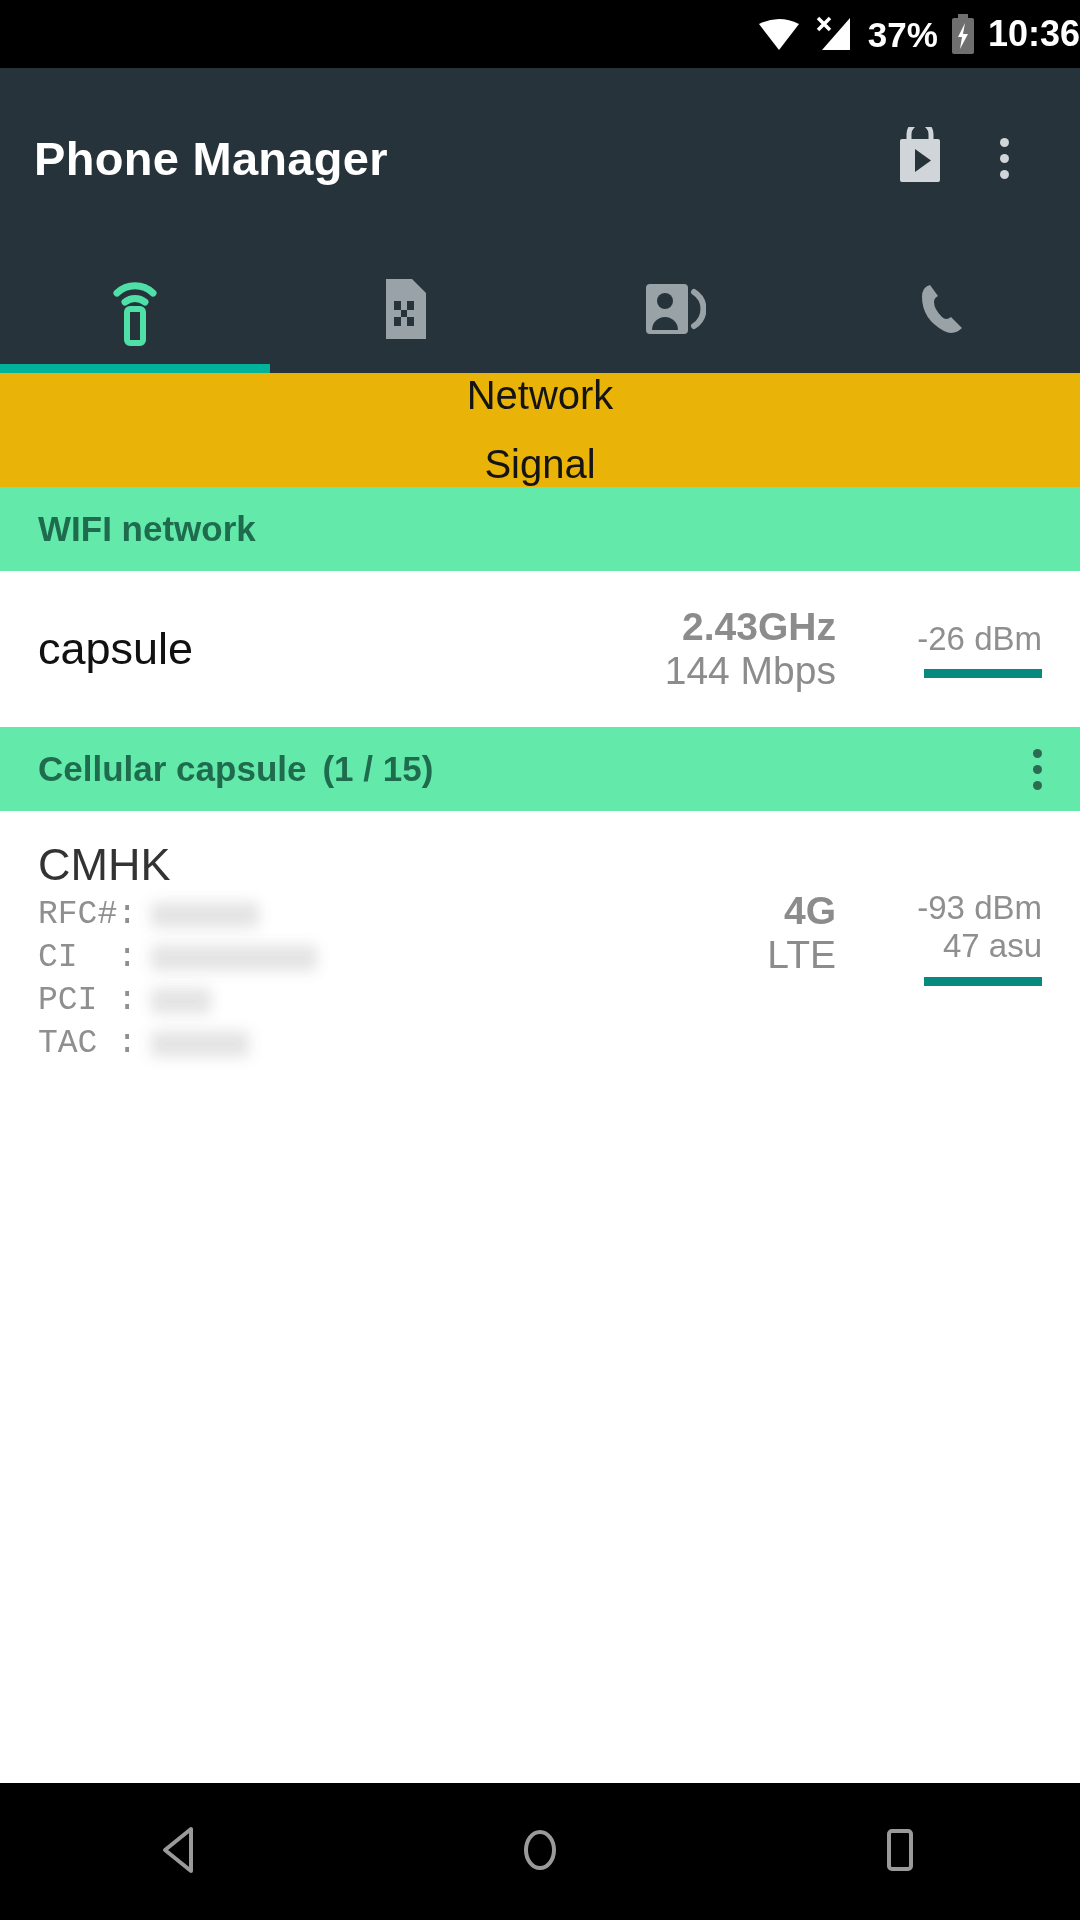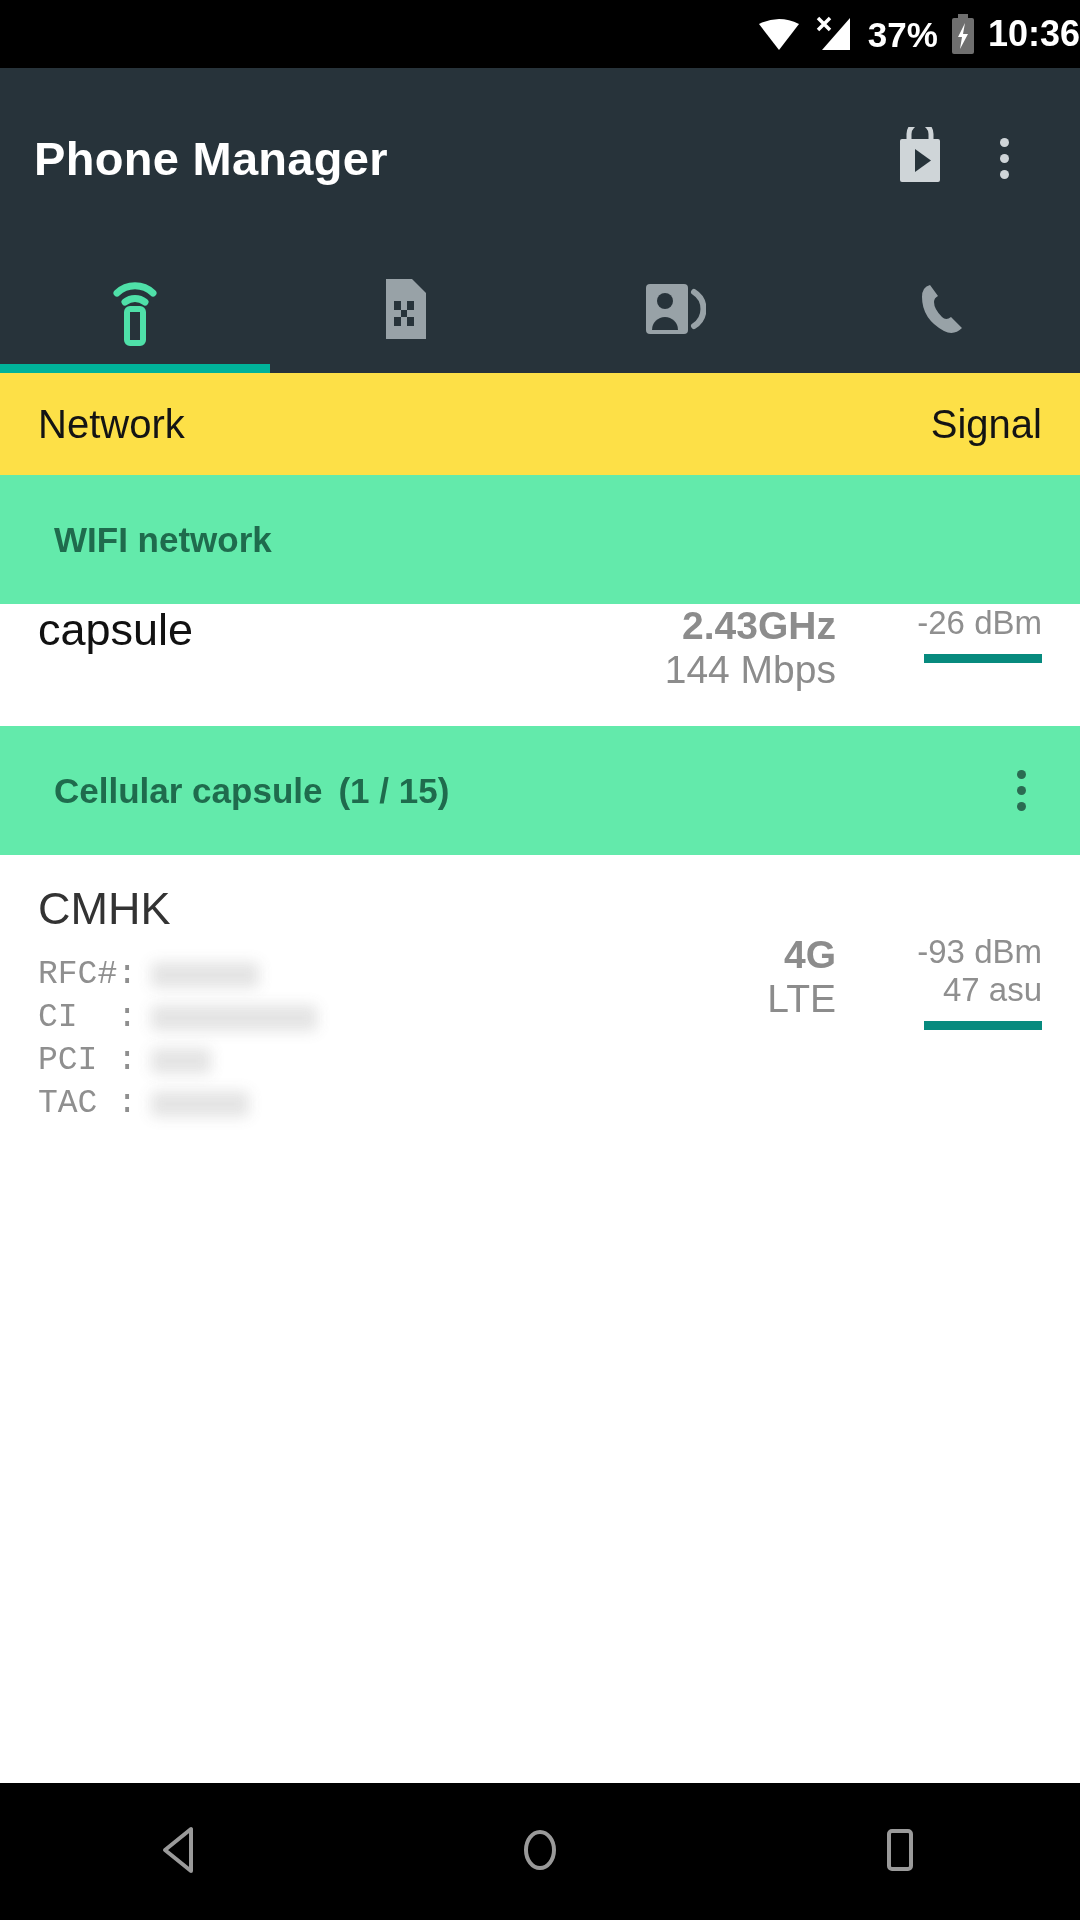--- a/index.html
+++ b/index.html
@@ -42,56 +42,57 @@
     height:125px; background:#27333a;
     display:flex; align-items:center; position:relative;
   }
   .tab { flex:1; display:flex; align-items:center; justify-content:center; height:100%; }
   .tab-indicator {
     position:absolute; left:0; bottom:0; width:270px; height:9px; background:#00b39a;
   }
 
   
   .colheader {
-    height:102px; background:#fde047;
+    height:114px; background:#eab308;
     display:flex; align-items:center; justify-content:space-between;
     padding:0 38px;
+    flex-direction:column;
   }
   .colheader span { font-size:40px; color:#141414; }
 
   
   .section-band {
-    height:129px; background:#63eaab;
-    display:flex; align-items:center; padding:0 54px;
+    height:84px; background:#63eaab;
+    display:flex; align-items:center; padding:0 38px;
   }
   .section-title { font-size:35px; font-weight:bold; color:#1f6b4d; }
   .section-count { font-size:35px; font-weight:bold; color:#1f6b4d; margin-left:16px; }
   .section-spacer { flex:1; }
   .band-kebab i { background:#2b6b52; }
 
   
   .wifi-row {
-    height:122px; background:#ffffff;
-    display:flex; align-items:flex-start; padding:0 38px 0 38px;
+    height:156px; background:#ffffff;
+    display:flex; align-items:center; padding:0 38px 0 38px;
   }
   .wifi-name { font-size:45px; color:#111111; flex:1; }
   .wifi-stats { text-align:right; margin-right:46px; }
   .wifi-freq { font-size:39px; font-weight:bold; color:#8c8c8c; line-height:1.12; }
   .wifi-speed { font-size:39px; color:#8c8c8c; line-height:1.12; }
   .sig-block { width:160px; text-align:right; }
   .sig-dbm { font-size:33px; color:#8f8f8f; line-height:1.15; white-space:nowrap; }
   .sig-asu { font-size:33px; color:#8f8f8f; line-height:1.15; white-space:nowrap; }
   .sig-bar { height:9px; background:#078a7e; margin-top:12px; width:118px; margin-left:auto; }
 
   
   .cell-row {
     background:#ffffff; display:flex; padding:26px 38px 30px 38px;
   }
   .cell-left { flex:1; }
-  .cell-op { font-size:45px; color:#333333; line-height:1.25; margin-bottom:16px; }
+  .cell-op { font-size:45px; color:#333333; line-height:1.25; margin-bottom:0; }
   .cell-fields { font-family:"Liberation Mono", monospace; }
   .cell-field { display:flex; align-items:center; height:43px; }
   .cell-label {
     font-size:33px; color:#8f8f8f; white-space:pre;
     font-family:Liberation Mono, monospace;
   }
   .cell-value {
     margin-left:14px; height:26px; border-radius:3px;
     background:rgba(150,150,150,0.30);
     filter:blur(7px); opacity:.85;

